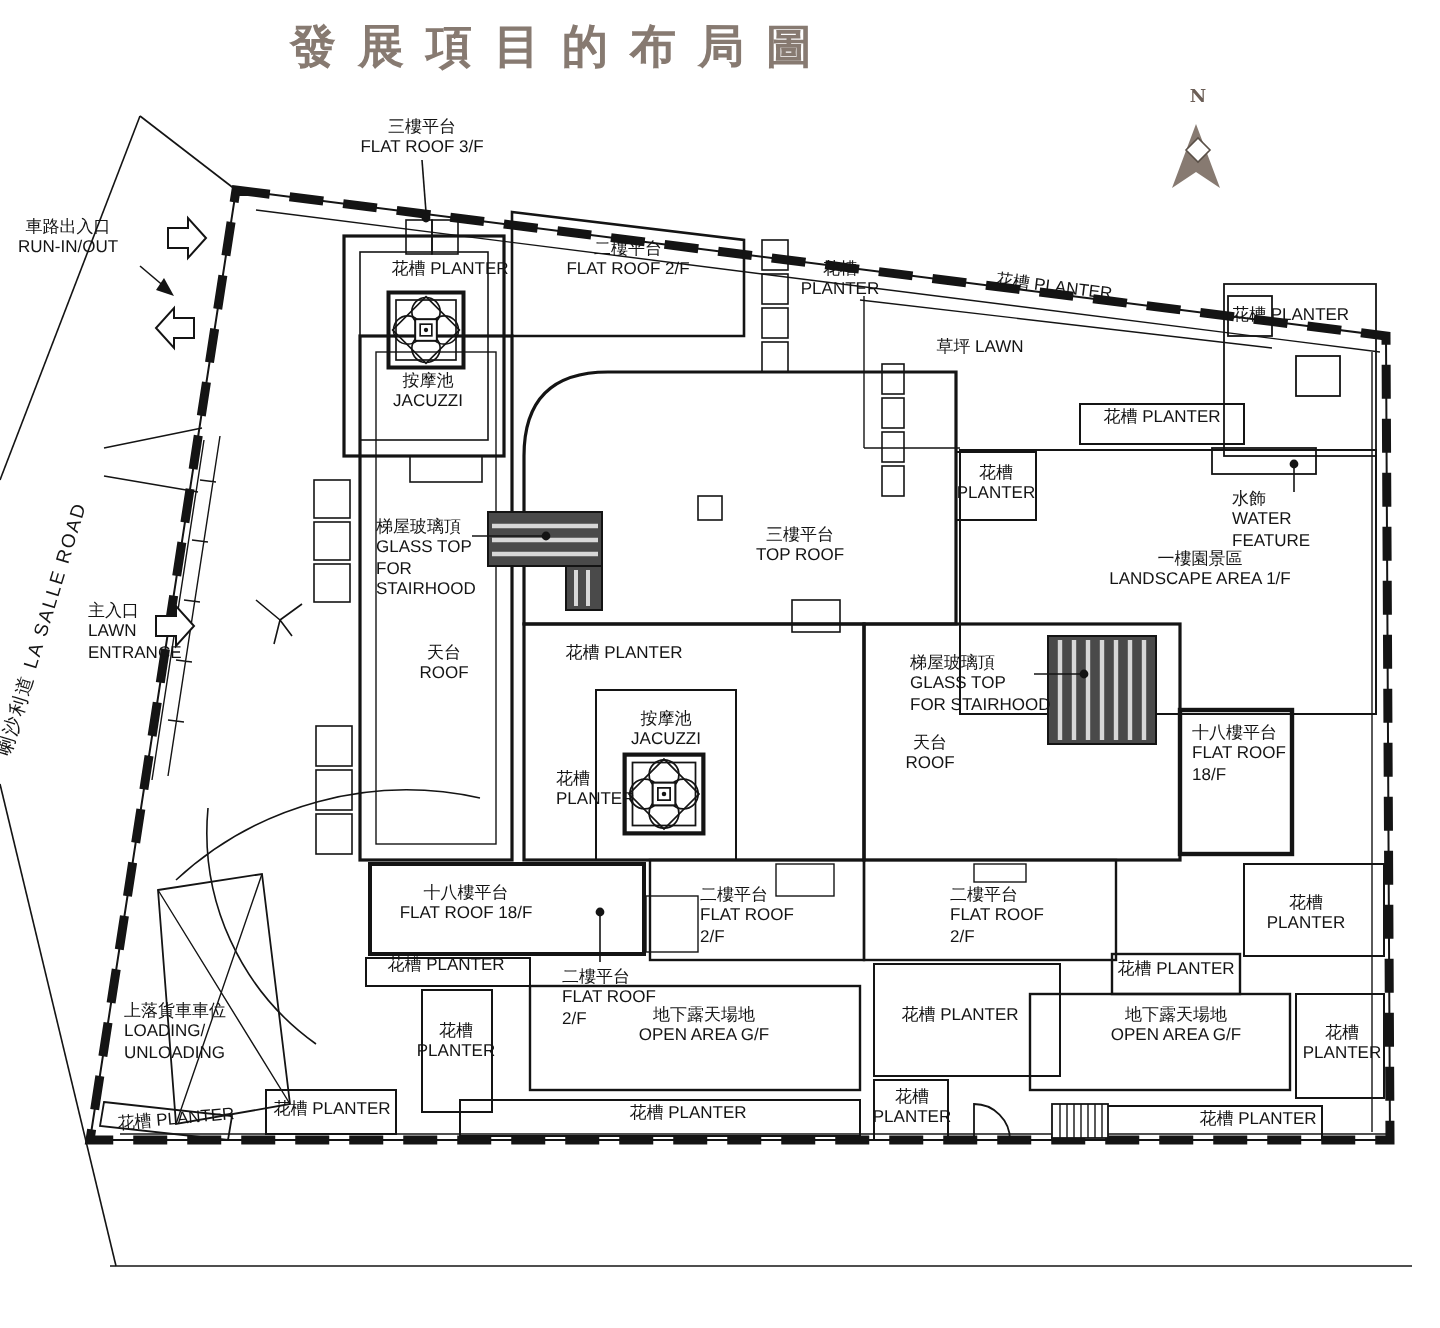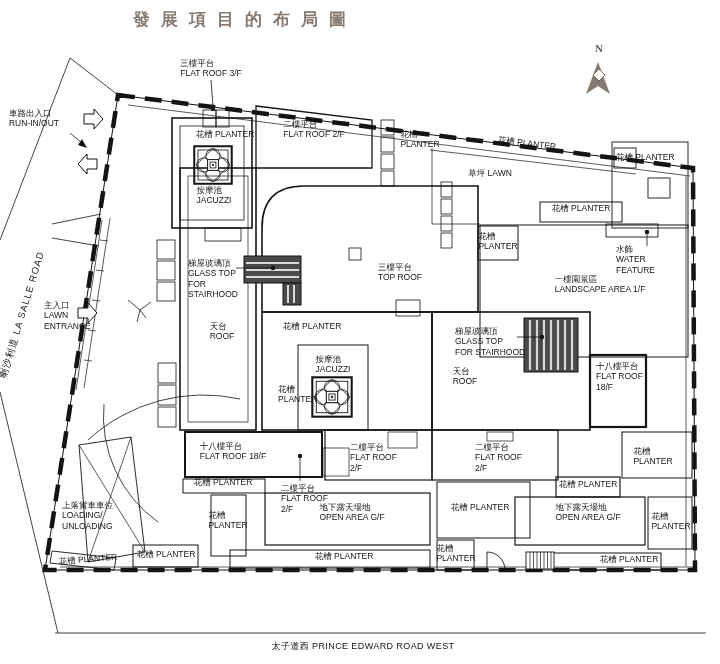--- a/index.html
+++ b/index.html
@@ -1,28 +1,28 @@
 <!DOCTYPE html>
 <html><head>
 <meta charset="utf-8">
 <style>
   html,body{margin:0;padding:0;background:#fff;}
   #plan{position:relative;width:720px;height:664px;background:#fff;overflow:hidden;
         font-family:"Liberation Sans",sans-serif;color:#141414;}
   #drawing{position:absolute;left:0;top:0;z-index:1;}
   .lbl{position:absolute;z-index:2;font-size:8.5px;line-height:1.22;white-space:pre-line;
        color:#141414;letter-spacing:0;}
-  .c{transform:translateX(-50%);text-align:left;}
+  .c{transform:translateX(-50%);text-align:center;}
   .l{text-align:left;}
   .rot7{transform:translateX(-50%) rotate(7deg);text-align:center;white-space:nowrap;}
   .rotm5{transform:translateX(-50%) rotate(-5deg);text-align:center;white-space:nowrap;}
   .rot-road{transform:rotate(-73deg);transform-origin:0 100%;white-space:nowrap;
             font-size:9.5px;letter-spacing:1px;}
-  .title-zh{position:absolute;left:133px;top:8px;z-index:2;font-family:Liberation Mono, monospace;
-            font-weight:bold;font-size:17px;letter-spacing:11px;color:#877a71;white-space:nowrap;}
+  .title-zh{position:absolute;left:145px;top:8px;z-index:2;font-family:Liberation Mono, monospace;
+            font-weight:bold;font-size:23px;letter-spacing:11px;color:#877a71;white-space:nowrap;}
   .title-en{position:absolute;left:145px;top:32px;z-index:2;font-family:"DejaVu Serif",serif;
             font-size:15px;color:#877a71;white-space:nowrap;}
   .north-n{position:absolute;left:599px;top:44px;z-index:2;transform:translateX(-50%);
            font-weight:bold;font-size:9px;color:#6b5e56;font-family:"DejaVu Serif",serif;}
   .road-lbl{font-size:9px;letter-spacing:.4px;white-space:nowrap;}
 </style>
 </head>
 <body>
 
 <div id="plan">
@@ -262,15 +262,14 @@
   <div class="lbl c" style="left:671px;top:511px">花槽
 PLANTER</div>
   <div class="lbl c" style="left:629px;top:554px">花槽 PLANTER</div>
   <div class="lbl c" style="left:344px;top:551px">花槽 PLANTER</div>
   <div class="lbl c" style="left:588px;top:479px">花槽 PLANTER</div>
   <div class="lbl l" style="left:62px;top:500px">上落貨車車位
 LOADING/
 UNLOADING</div>
   <div class="lbl rotm5" style="left:88px;top:554px">花槽 PLANTER</div>
   <div class="lbl c" style="left:166px;top:549px">花槽 PLANTER</div>
-  <div class="lbl c road-lbl" style="left:363px;top:641px">太子道西 PRINCE EDWARD ROAD WEST</div>
 
 </div>
 
 </body></html>

